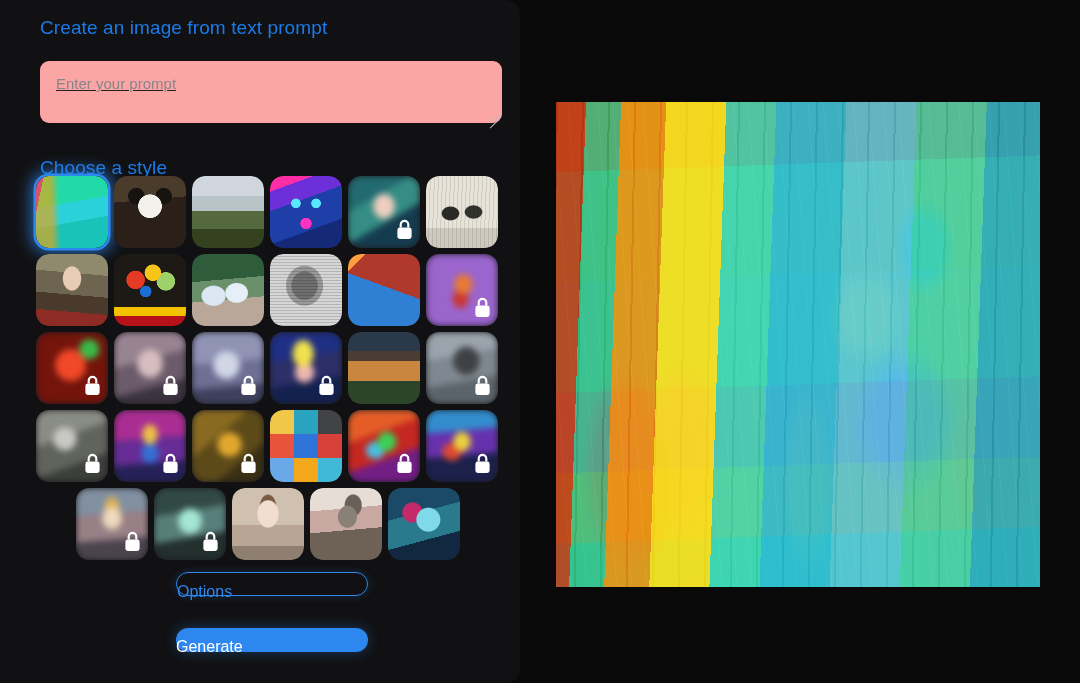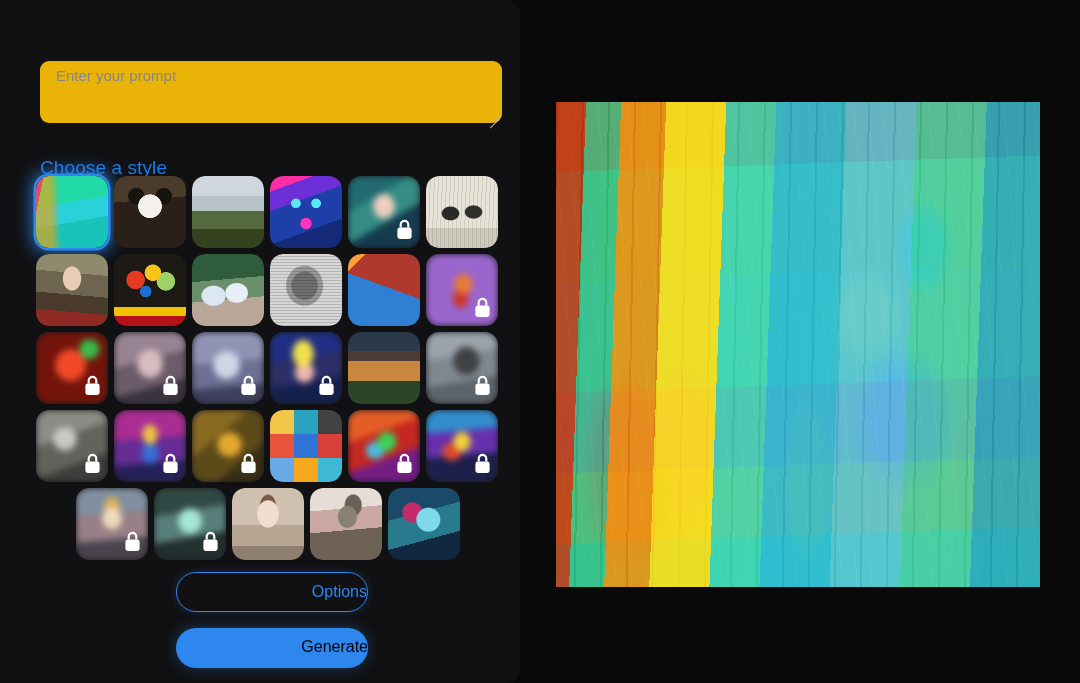--- a/index.html
+++ b/index.html
@@ -41,30 +41,31 @@
   #title-style  { top: 144px; margin-top: 13px; }
 
   
   #prompt-wrap {
     position: absolute;
     left: 40px; top: 61px;
     width: 462px; height: 62px;
   }
   #prompt-input {
     width: 100%; height: 100%;
-    background: #eab308;
+    background: #fca5a5;
     border: none;
     border-radius: 9px;
-    padding: 6px 16px;
+    padding: 14px 16px;
     font-family: "Liberation Sans", sans-serif;
     font-size: 15px;
     color: #222;
     resize: none;
     outline: none;
     display: block;
+    text-decoration: underline;
   }
   #prompt-input::placeholder { color: #86868b; }
   #resize-grip {
     position: absolute;
     right: 3px; bottom: 2px;
     width: 11px; height: 11px;
     pointer-events: none;
   }
   #resize-grip span {
     position: absolute;
@@ -114,41 +115,41 @@
     right: 6px; bottom: 7px;
     width: 19px; height: 23px;
     z-index: 3;
     pointer-events: none;
   }
 
   
   .action-btn {
     position: absolute;
     left: 176px;
-    width: 192px; height: 40px;
+    width: 192px; height: 24px;
     border-radius: 20px;
     font-family: "Liberation Sans", sans-serif;
     font-size: 16px;
-    text-align: right;
+    text-align: left;
     line-height: 38px;
     cursor: pointer;
     user-select: none;
   }
   #options-button {
     top: 572px;
     background: transparent;
     border: 1.4px solid #2d87ef;
     color: #2d87ef;
     box-shadow: 0 0 9px rgba(45,135,239,.22);
   }
   #generate-button {
     top: 628px;
     background: #2d87ef;
     border: none;
-    color: #000000;
+    color: #ffffff;
     box-shadow: 0 0 14px rgba(45,135,239,.35);
   }
 
   
   #result-wrap {
     position: absolute;
     left: 556px; top: 102px;
     width: 484px; height: 485px;
     overflow: hidden;
     background: #101014;
@@ -312,20 +313,21 @@
     mix-blend-mode: overlay;
   }
 </style>
 </head>
 <body>
 
 <div id="app">
 
   <div id="left-panel">
 
+    <div class="panel-heading" id="title-create">Create an image from text prompt</div>
 
     <div id="prompt-wrap">
       <textarea id="prompt-input" placeholder="Enter your prompt" style=""></textarea>
       <div id="resize-grip">
         <span></span>
           <span></span>
       </div>
     </div>
 
     <div class="panel-heading" id="title-style">Choose a style</div>

